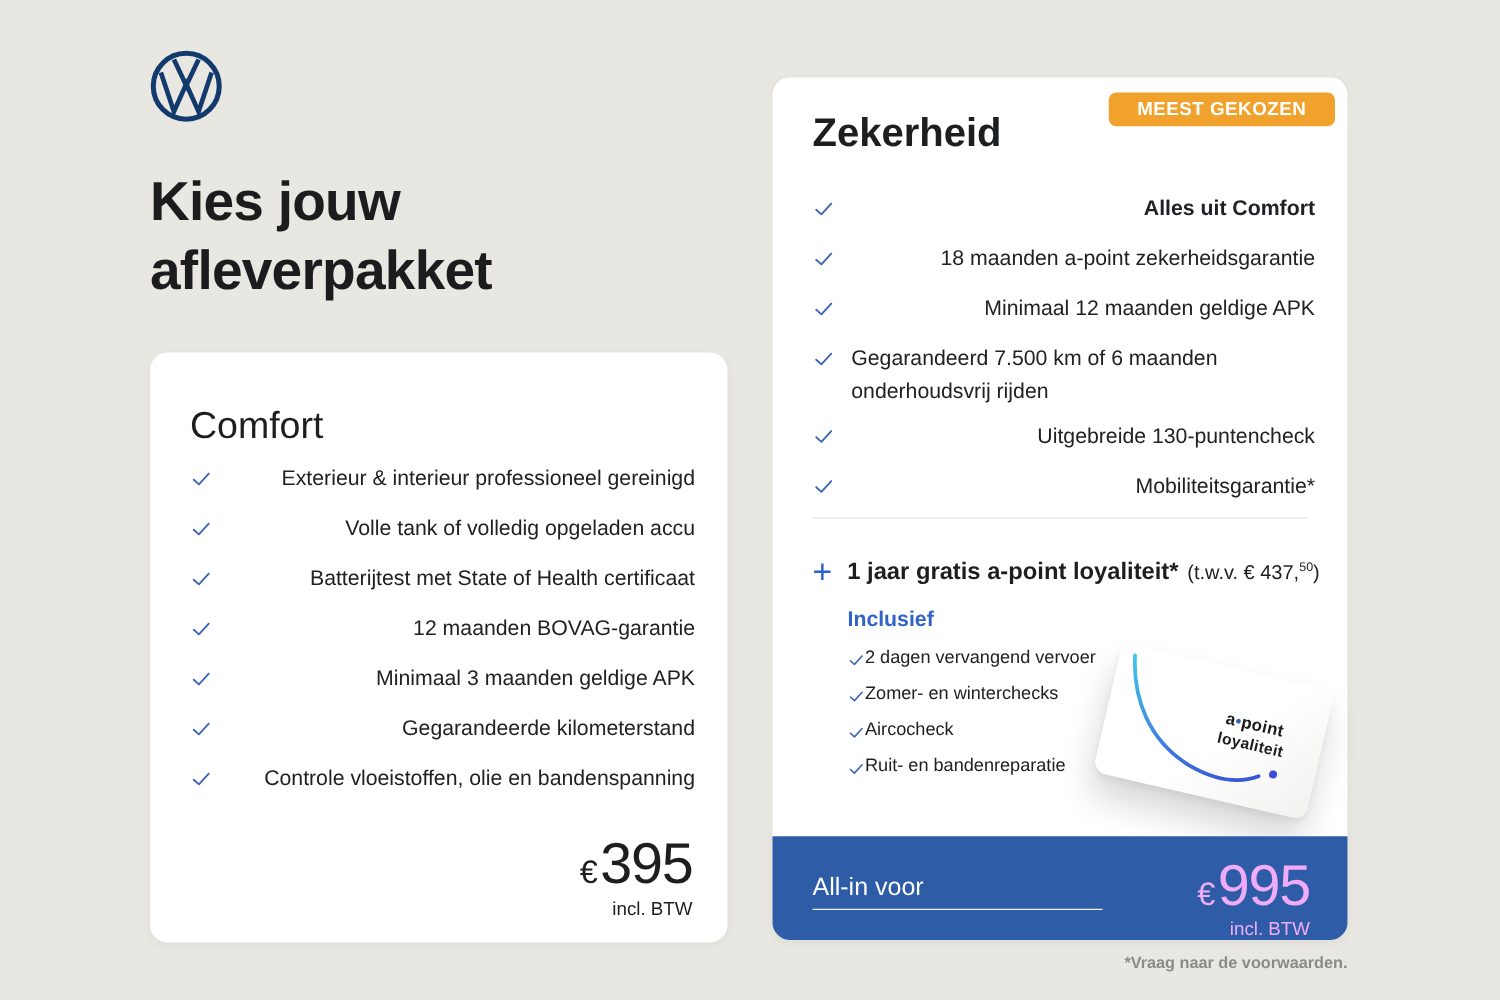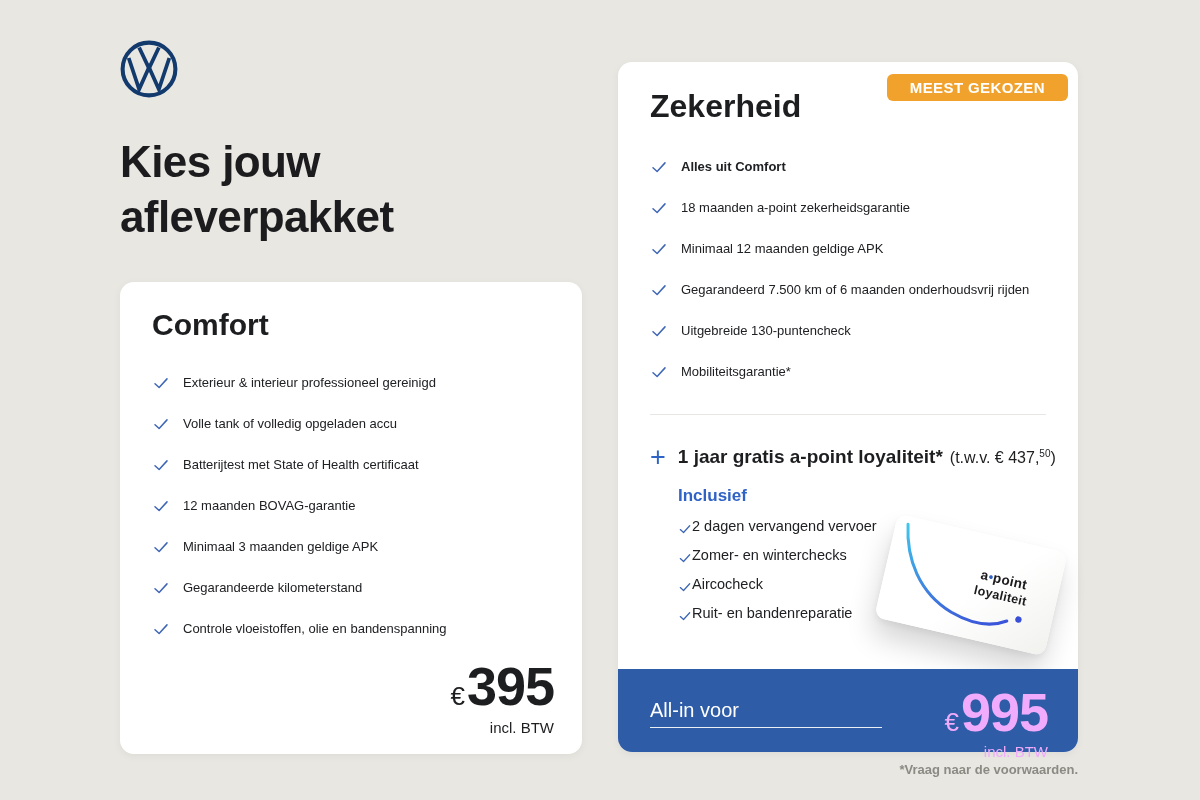--- a/index.html
+++ b/index.html
@@ -12,37 +12,37 @@
 
   
   .vw-logo{position:absolute;left:120px;top:40px;width:58px;height:58px;color:var(--vw-navy,#123a6d);}
   .headline{position:absolute;left:120px;top:134px;font-size:44px;line-height:55px;font-weight:700;letter-spacing:-0.6px;color:#1c1c1e;}
 
   
   .card{position:absolute;background:#ffffff;border-radius:14px;box-shadow:0 2px 8px rgba(0,0,0,0.05);}
   .card-comfort{left:120px;top:282px;width:462px;height:472px;}
   .card-zekerheid{left:618px;top:62px;width:460px;height:690px;}
 
-  .comfort-title{position:absolute;left:32px;top:26px;font-size:30px;font-weight:700;}
+  .comfort-title{position:absolute;left:32px;top:42px;font-size:30px;font-weight:400;}
   .zekerheid-title{position:absolute;left:32px;top:26px;font-size:32px;font-weight:700;}
 
   .badge{position:absolute;top:12px;right:10px;background:var(--badge-orange,#f0a22d);color:#ffffff;
          font-weight:700;font-size:15px;letter-spacing:0.4px;padding:5px 23px;border-radius:6px;}
 
   .features{position:absolute;left:32px;right:26px;list-style:none;margin:0;padding:0;}
   .comfort-list{top:88px;}
   .zek-list{top:92px;}
-  .feature{display:flex;gap:13px;margin-bottom:10px;font-size:13px;line-height:26px;color:#202124;}
+  .feature{display:flex;gap:13px;margin-bottom:10px;font-size:17px;line-height:26px;color:#202124;justify-content:space-between;}
   .feature .check{flex:0 0 auto;color:var(--check-blue,#3e66b5);margin-top:4px;}
   .feature-bold .item-text{font-weight:700;}
 
   .price-block{position:absolute;right:28px;bottom:18px;text-align:right;}
   .price-line{white-space:nowrap;}
   .price-currency{font-size:26px;font-weight:400;margin-right:2px;}
-  .price-amount{font-size:54px;font-weight:700;letter-spacing:-1px;}
+  .price-amount{font-size:46px;font-weight:400;letter-spacing:-1px;}
   .price-vat{font-size:15px;margin-top:2px;}
 
   
   .zek-divider{position:absolute;left:32px;right:32px;top:352px;border-top:1px solid #e7e6e3;}
   .loyalty-head{position:absolute;left:32px;top:380px;white-space:nowrap;}
   .loyalty-plus{font-size:27px;font-weight:400;color:var(--accent-blue,#2f63c5);vertical-align:-3px;margin-right:12px;}
   .loyalty-title{font-size:19px;font-weight:700;}
   .loyalty-note{font-size:16px;margin-left:7px;}
   .loyalty-note sup{font-size:10px;}
   .inclusief{position:absolute;left:60px;top:424px;color:var(--accent-blue,#2f63c5);font-weight:700;font-size:17px;}

